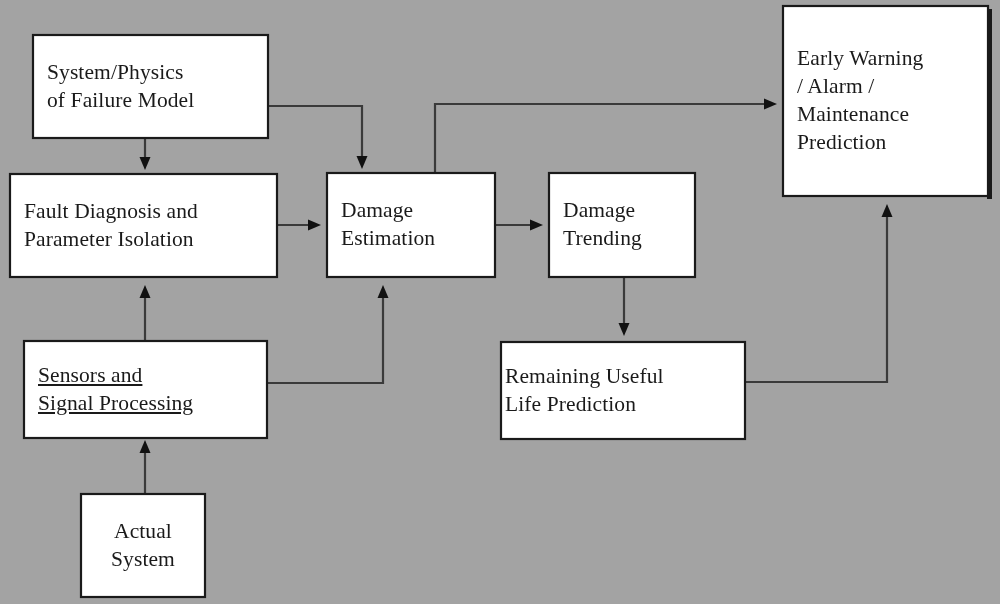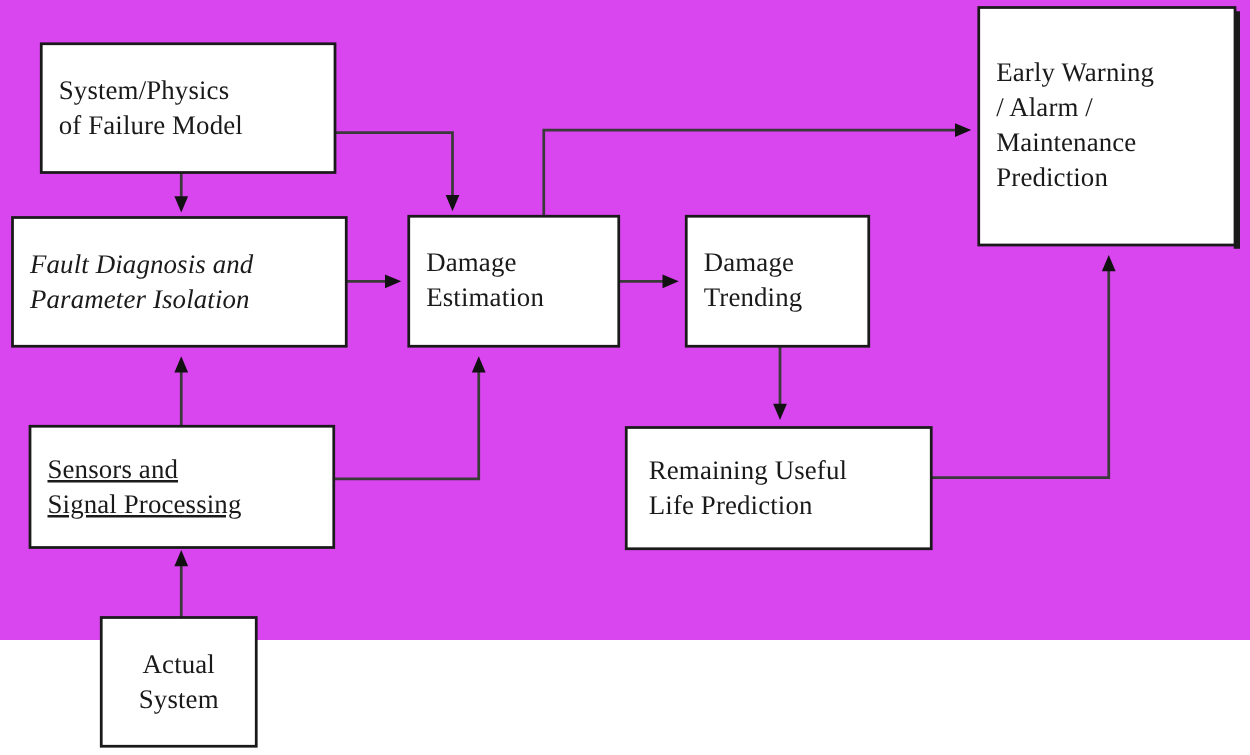--- a/index.html
+++ b/index.html
@@ -10,22 +10,22 @@
   }
   body {
     font-family: "Liberation Serif", "DejaVu Serif", serif;
     width: 1000px;
     height: 604px;
     overflow: hidden;
   }
   #diagram-root {
     position: relative;
     width: 1000px;
-    height: 512px;
-    background: #d946ef;
+    height: 604px;
+    background: #a3a3a3;
   }
   svg#flow-svg {
     position: absolute;
     top: 0;
     left: 0;
     width: 1000px;
     height: 604px;
     display: block;
   }
   .box-rect {
@@ -120,30 +120,30 @@
         <rect class="box-rect-shadow" x="987" y="9" width="5" height="190"></rect>
         <rect class="box-rect" x="783" y="6" width="205" height="190"></rect>
         <rect class="box-rect" x="24" y="341" width="243" height="97"></rect>
         <rect class="box-rect" x="501" y="342" width="244" height="97"></rect>
         <rect class="box-rect" x="81" y="494" width="124" height="103"></rect>
       </g>
   </svg>
   <div id="labels-layer">
       <div class="box-label pad-left" style="left: 33px; top: 35px; width: 235px; height: 103px;">System/Physics
 of Failure Model</div>
-      <div class="box-label pad-left" style="left: 10px; top: 174px; width: 267px; height: 103px; font-style: italic;">Fault Diagnosis and
+      <div class="box-label pad-left" style="left: 10px; top: 174px; width: 267px; height: 103px;">Fault Diagnosis and
 Parameter Isolation</div>
       <div class="box-label pad-left" style="left: 327px; top: 173px; width: 168px; height: 104px;">Damage
 Estimation</div>
       <div class="box-label pad-left" style="left: 549px; top: 173px; width: 146px; height: 104px;">Damage
 Trending</div>
       <div class="box-label pad-left" style="left: 783px; top: 6px; width: 205px; height: 190px;">Early Warning
 / Alarm /
 Maintenance
 Prediction</div>
       <div class="box-label pad-left" style="left: 24px; top: 341px; width: 243px; height: 97px; text-decoration: underline;">Sensors and
 Signal Processing</div>
-      <div class="box-label pad-left" style="left: 505px; top: 342px; width: 244px; height: 97px;">Remaining Useful
+      <div class="box-label pad-left" style="left: 491px; top: 342px; width: 244px; height: 97px;">Remaining Useful
 Life Prediction</div>
       <div class="box-label pad-center" style="left: 81px; top: 494px; width: 124px; height: 103px;">Actual
 System</div>
     </div>
 </div>
 
 </body></html>

